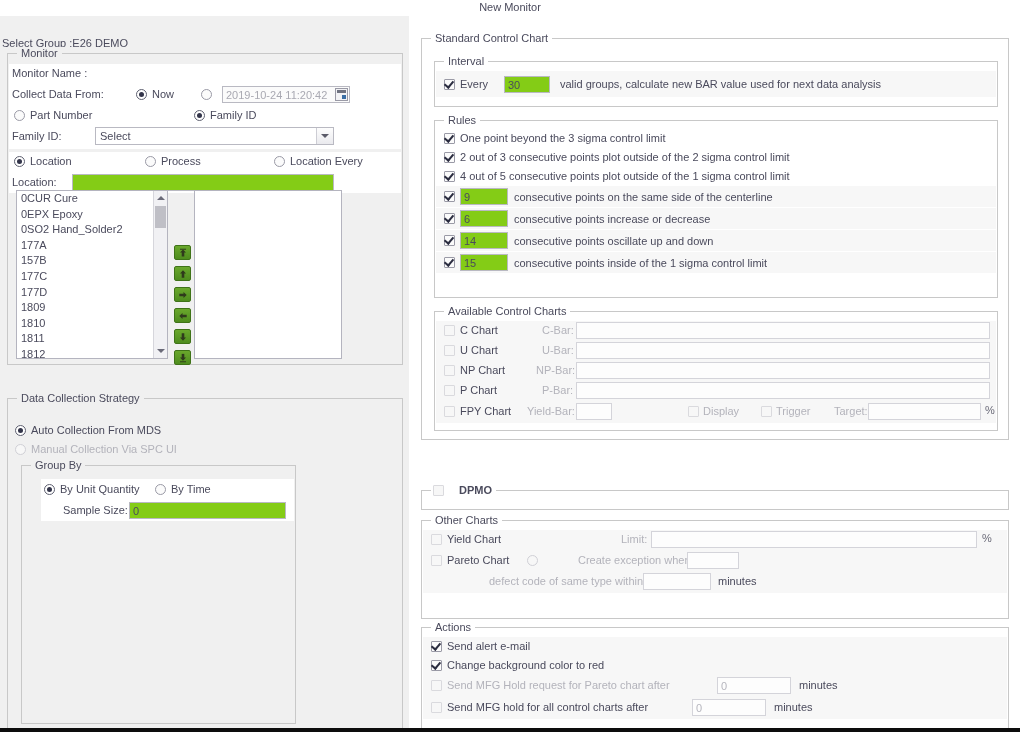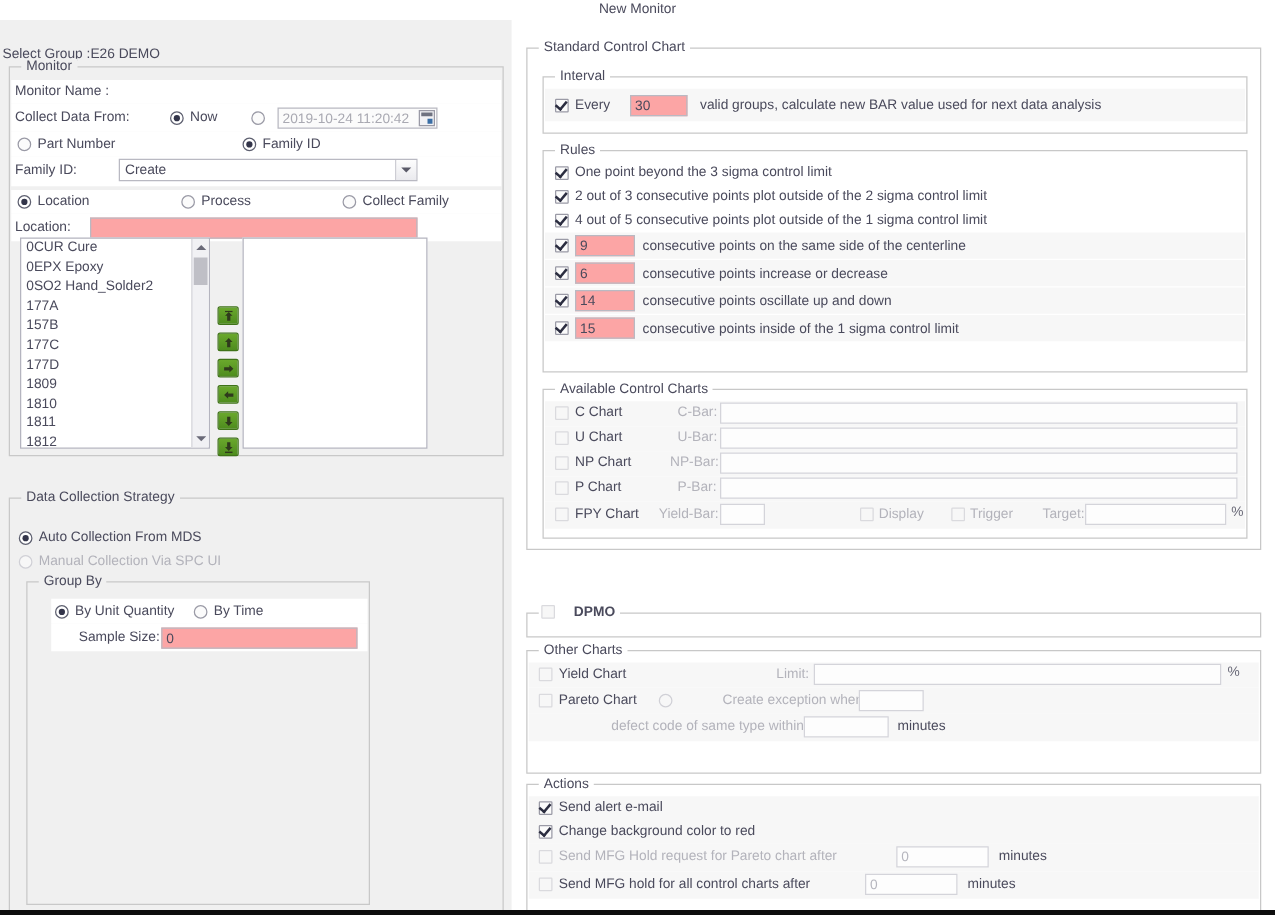--- a/index.html
+++ b/index.html
@@ -62,21 +62,21 @@
     box-sizing: border-box; position: relative; border-radius: 1px;
   }
   .chk.dim { border-color: #dadade; background: #f7f7f7; }
   .chk.checked::after {
     content: ""; position: absolute; left: 1px; top: -1px;
     width: 4px; height: 7px; border: solid #2b2d40;
     border-width: 0 2px 2px 0; transform: rotate(40deg);
   }
 
   .txt {
-    box-sizing: border-box; border: 1px solid #b9b9c2; background: #fca5a5;
+    box-sizing: border-box; border: 1px solid #b9b9c2; background: #84cc16;
     font-family: "Liberation Sans", sans-serif; font-size: 11px; color: #4a4a5c;
     padding: 0 3px; height: 17px; line-height: 15px; outline: none;
   }
   .txt.dim { color: #b6b6be; border-color: #d4d4da; background:#fdfdfd; }
   .txt.readonly { background: #fbfbfb; color: #a9a9b2; }
 
   .sel {
     box-sizing: border-box; border: 1px solid #b9b9c2; background: #ffffff;
     font-size: 11px; color: #4a4a5c; height: 18px; line-height: 16px;
     padding: 0 18px 0 4px; position: relative;
@@ -194,32 +194,32 @@
       <div class="white-strip" style="position:absolute; left:1px; top:51px; right:1px; height:20px;">
         <span class="rad" style="position:absolute; left:5px; top:5px;"></span>
         <span class="lbl" style="position:absolute; left:21px; top:4px;">Part Number</span>
         <span class="rad checked" style="position:absolute; left:185px; top:5px;"></span>
         <span class="lbl" style="position:absolute; left:201px; top:4px;">Family ID</span>
       </div>
 
       <div class="white-strip" style="position:absolute; left:1px; top:71px; right:1px; height:24px;">
         <span class="lbl" style="position:absolute; left:3px; top:5px;">Family ID:</span>
         <div class="sel" style="position:absolute; left:86px; top:2px; width:239px;">
-          <span>Create</span>
+          <span>Select</span>
           <span class="arrow"></span>
         </div>
       </div>
 
       <div class="white-strip" style="position:absolute; left:1px; top:98px; right:1px; height:19px;">
         <span class="rad checked" style="position:absolute; left:5px; top:4px;"></span>
         <span class="lbl" style="position:absolute; left:21px; top:3px;">Location</span>
         <span class="rad" style="position:absolute; left:136px; top:4px;"></span>
         <span class="lbl" style="position:absolute; left:152px; top:3px;">Process</span>
         <span class="rad" style="position:absolute; left:265px; top:4px;"></span>
-        <span class="lbl" style="position:absolute; left:281px; top:3px;">Collect Family</span>
+        <span class="lbl" style="position:absolute; left:281px; top:3px;">Location Every</span>
       </div>
 
       <div class="white-strip" style="position:absolute; left:1px; top:117px; right:1px; height:22px;">
         <span class="lbl" style="position:absolute; left:3px; top:5px;">Location:</span>
         <input class="txt" style="position: absolute; left: 63px; top: 3px; width: 262px;" value="">
       </div>
 
       <div class="listbox" style="left:8px; top:136px; width:152px; height:169px;">
         <div class="items">
             <div class="item">0CUR Cure</div>

